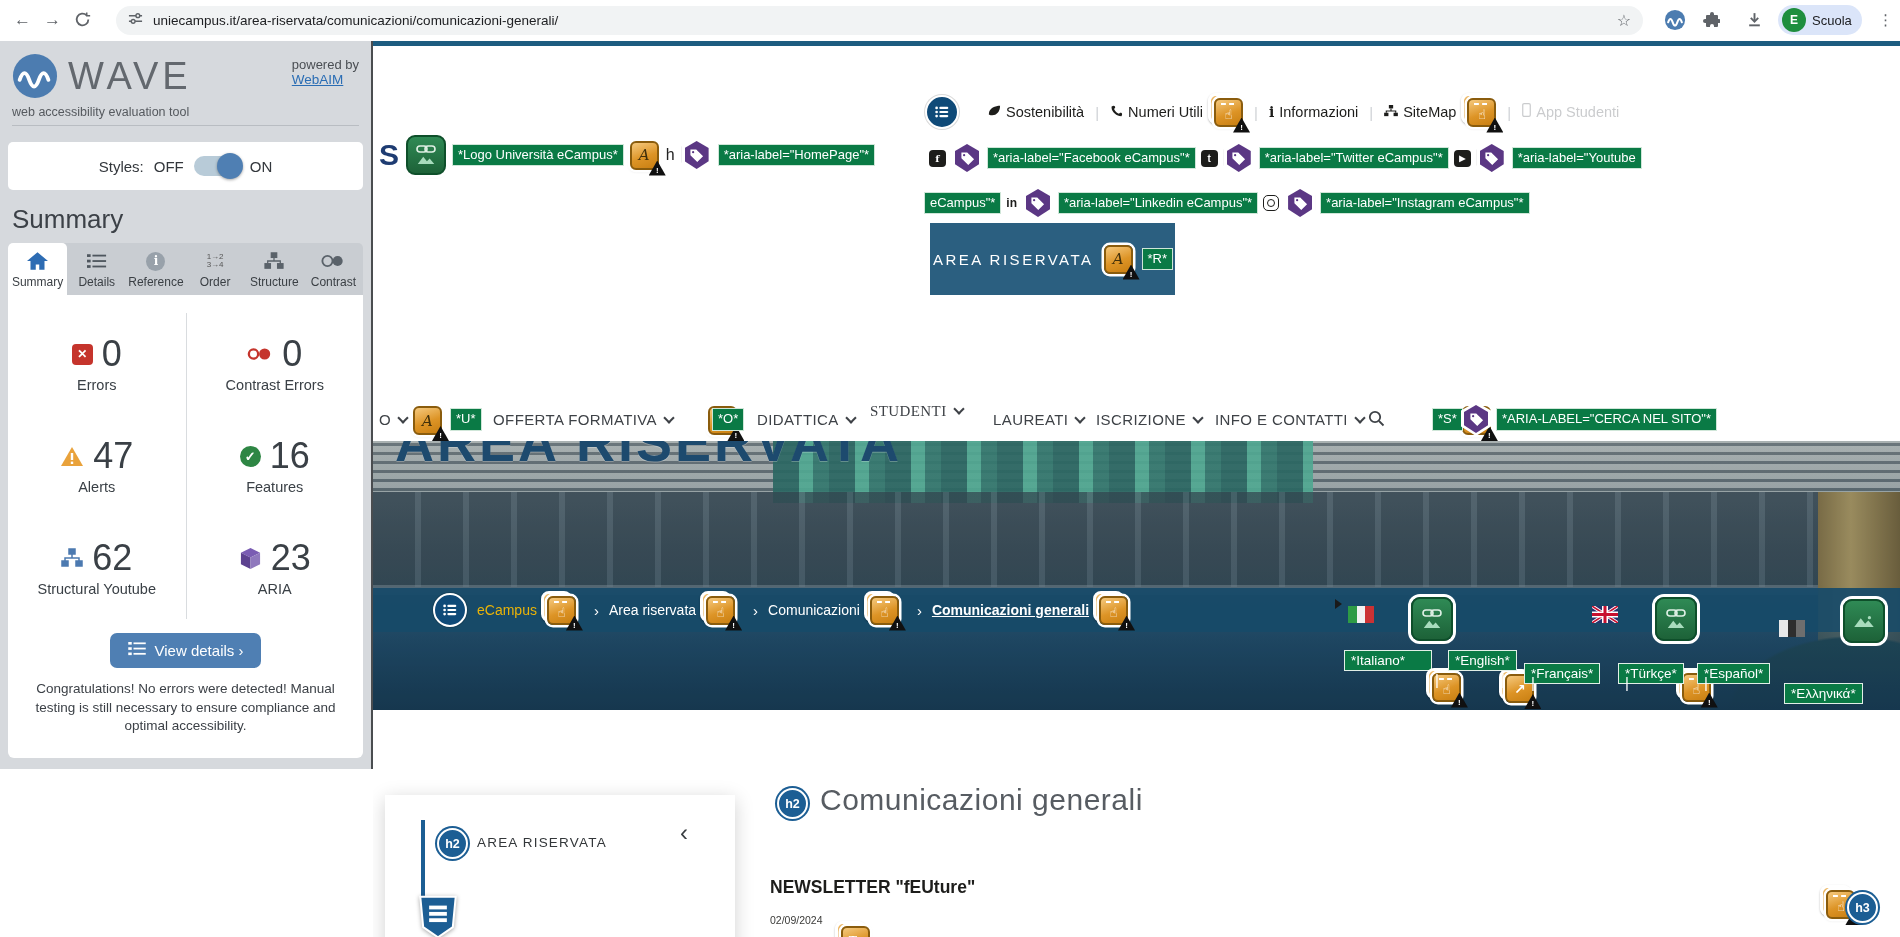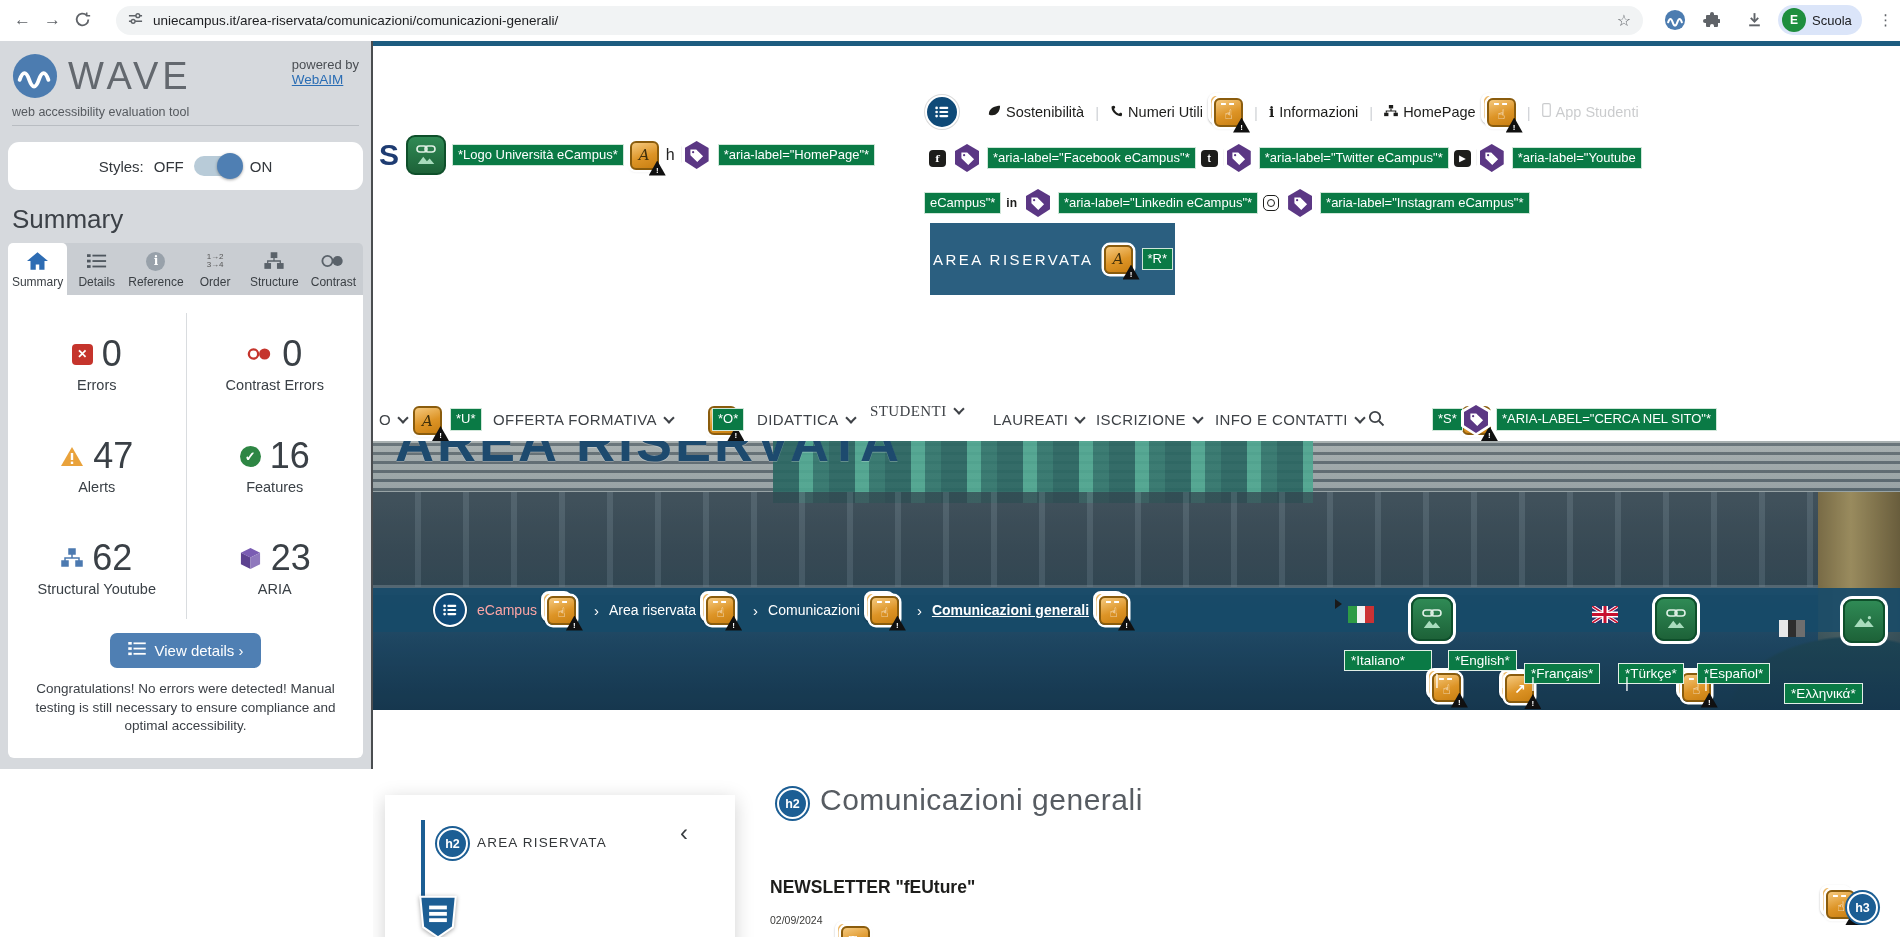--- a/index.html
+++ b/index.html
@@ -17,21 +17,21 @@
           display:flex;align-items:center;justify-content:center;}
   
   #wave-panel{position:absolute;left:0;top:41px;width:373px;height:728px;background:#d6d9dd;border-right:2px solid #4a4d50;box-sizing:border-box;}
   .wv-head{padding:12px 12px 6px 12px;}
   .wv-logo-row{display:flex;align-items:flex-start;}
   .wv-title{font-size:38px;color:#63686e;letter-spacing:4px;margin-left:10px;line-height:46px;}
   .wv-pby{margin-left:auto;text-align:left;font-size:13px;color:#4a4e53;padding-top:4px;}
   .wv-pby a{color:#2a6db4;text-decoration:underline;font-size:13.5px;}
   .wv-tag{font-size:12.5px;color:#55595e;margin-top:2px;}
   .wv-hr{border-top:1px solid #b9bdc2;margin:6px 0 0 0;}
-  .wv-card{background:#fff;border-radius:11px;margin:10px 8px;}
+  .wv-card{background:#fff;border-radius:5px;margin:10px 8px;}
   #styles-card{height:48px;display:flex;align-items:center;justify-content:center;gap:10px;font-size:15px;color:#33373c;}
   .toggle{width:46px;height:20px;border-radius:11px;background:#b8cbd8;position:relative;}
   .toggle .knob{position:absolute;right:-3px;top:-3px;width:26px;height:26px;border-radius:50%;background:#4f7fb3;box-shadow:0 1px 3px rgba(0,0,0,.35);}
   #summary-h{font-size:26px;color:#3c4147;margin:14px 0 8px 12px;font-weight:400;}
   #tabs{display:flex;margin:0 8px;background:#c9cdd2;border-radius:5px 5px 0 0;}
   .tab{flex:1;text-align:center;padding:7px 0 6px 0;font-size:12px;color:#3a3f44;cursor:pointer;}
   .tab .ticon{height:22px;display:flex;align-items:center;justify-content:center;margin-bottom:3px;}
   .tab.active{background:#fff;border-radius:5px 5px 0 0;}
   #wv-main{background:#fff;margin:0 8px;border-radius:0 0 6px 6px;padding:18px 0 22px 0;}
   #stat-grid{display:grid;grid-template-columns:1fr 1fr;}
@@ -380,21 +380,21 @@
       <span class="utext">Informazioni</span>
     </span>
     <span class="usep">|</span>
     <span style="display:flex;align-items:center;gap:5px;">
       <span><svg width="14" height="12" viewBox="0 0 16 14" fill="#1d1d1b">
             <rect x="5.5" y="0" width="5" height="4"></rect>
             <rect x="0" y="9" width="5" height="4"></rect>
             <rect x="11" y="9" width="5" height="4"></rect>
             <path d="M8 4v3M2.5 9V7h11v2" stroke="#1d1d1b" stroke-width="1.3" fill="none"></path>
           </svg></span>
-      <span class="utext">HomePage</span>
+      <span class="utext">SiteMap</span>
     </span>
     <span class="stack">
       <span class="oi">
           <span class="dash"></span>
           <span class="hand">☝</span>
           <span class="warn">!</span>
         </span>
     </span>
     <span class="usep">|</span>
     <span style="display:flex;align-items:center;gap:5px;opacity:.45;">
@@ -532,21 +532,21 @@
     <span class="toggler">
       <svg width="18" height="18" viewBox="0 0 20 20" fill="#fff">
           <circle cx="4" cy="5.5" r="1.5"></circle>
           <rect x="7" y="4.3" width="10" height="2.4" rx="1.2"></rect>
           <circle cx="4" cy="10" r="1.5"></circle>
           <rect x="7" y="8.8" width="10" height="2.4" rx="1.2"></rect>
           <circle cx="4" cy="14.5" r="1.5"></circle>
           <rect x="7" y="13.3" width="10" height="2.4" rx="1.2"></rect>
         </svg>
     </span>
-    <span style="color:#fca5a5;font-size:14px;text-align:center;">eCampus</span>
+    <span style="color:#eab308;font-size:14px;text-align:center;">eCampus</span>
     <span class="stack">
         <span class="oi">
           <span class="dash"></span>
           <span class="hand">☝</span>
           <span class="warn">!</span>
         </span>
       </span>
     <span style="color:#fff;font-size:15px;margin-left:8px;">›</span>
     <span style="color:#fff;font-size:14px;">Area riservata</span>
     <span class="stack">

